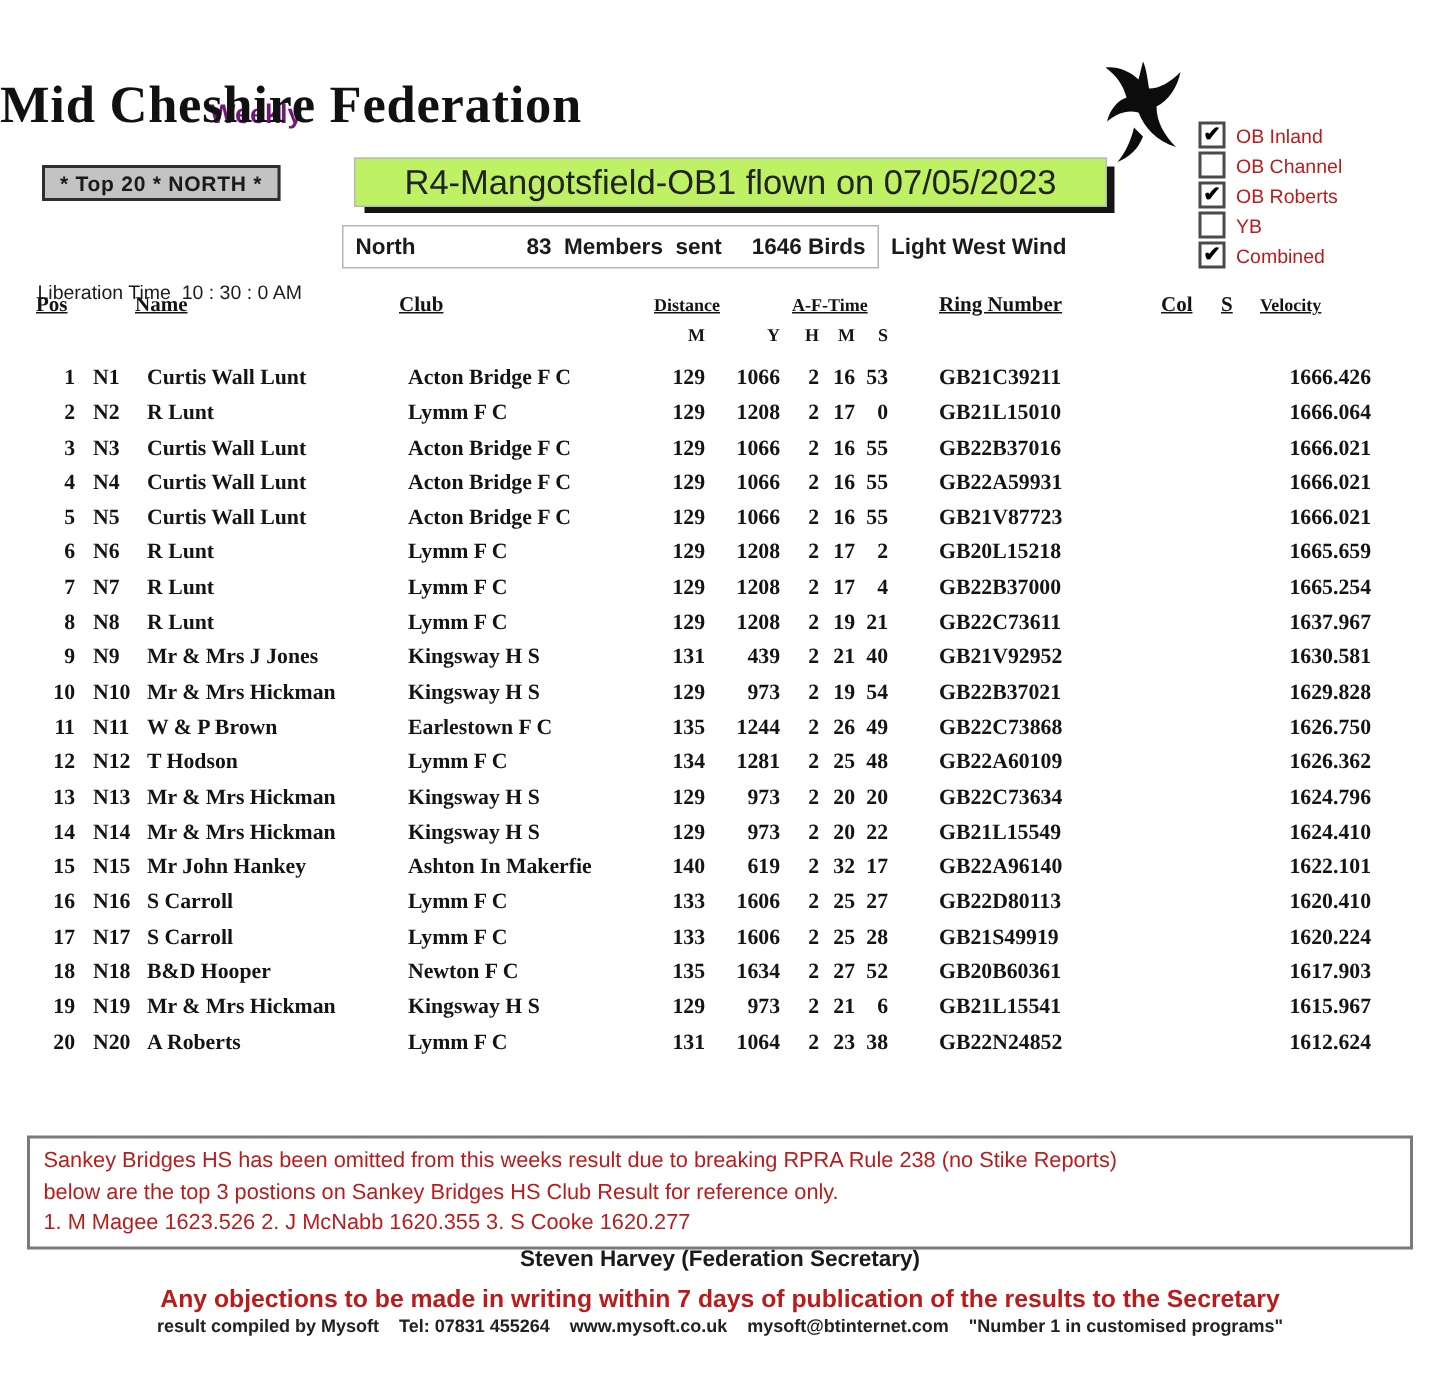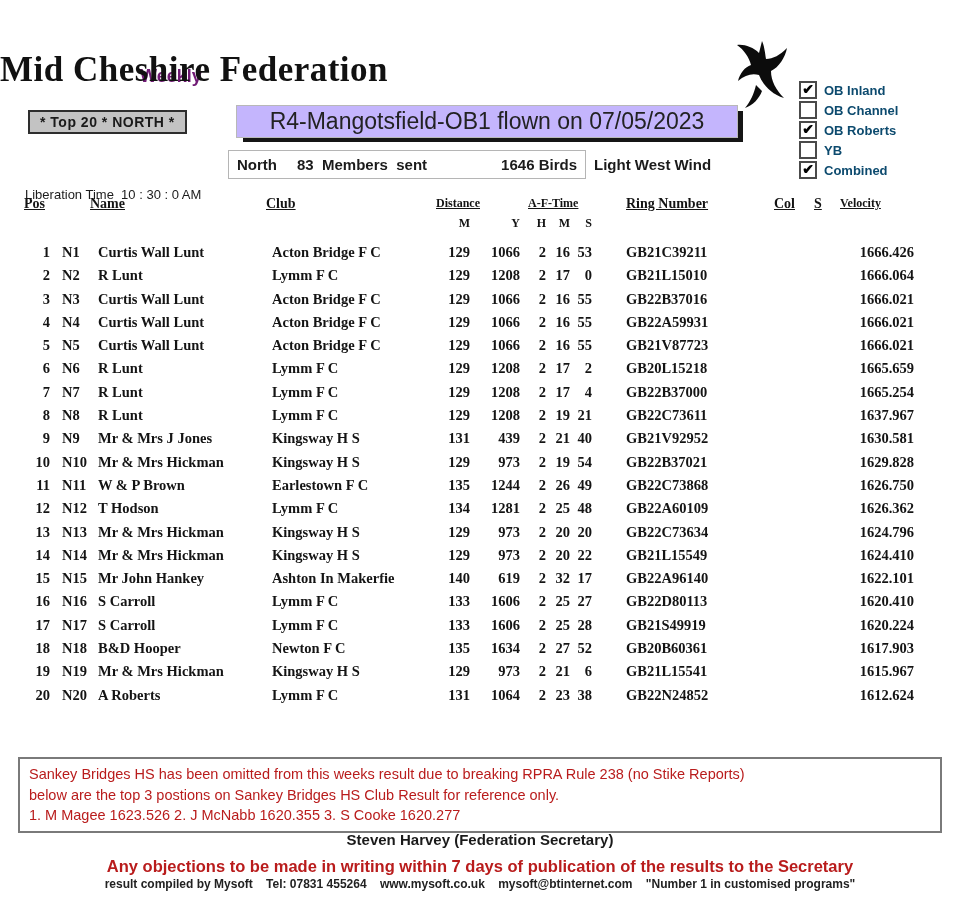--- a/index.html
+++ b/index.html
@@ -11,30 +11,30 @@
   .weekly{position:absolute;left:140px;top:66px;font-size:18px;font-weight:bold;color:#701a75;}
   .title{position:absolute;left:0;top:50px;width:960px;text-align:left;
     font-family:"Liberation Serif",serif;font-weight:bold;font-size:35px;color:#111;letter-spacing:0.5px;}
   .bird{position:absolute;left:732px;top:40px;}
   .checks{position:absolute;left:799px;top:80px;}
   .chk-item{display:flex;align-items:center;height:20px;}
   .chk-box{width:14px;height:14px;border:2px solid #4a4a4a;background:#fff;display:inline-flex;
     align-items:center;justify-content:center;margin-right:7px;flex:none;}
   .chk-mark{display:none;font-size:14px;font-weight:bold;color:#000;line-height:1;margin-top:-2px;}
   .chk-item.checked .chk-mark{display:block;}
-  .chk-label{font-size:13px;color:#0c4a6e;white-space:nowrap;font-weight:bold;}
+  .chk-label{font-size:13px;color:#b91c1c;white-space:nowrap;}
   .badge{position:absolute;left:28px;top:110px;background:#c3c3c3;border:2px solid #2e2e2e;
     padding:2px 10px;font-size:14px;font-weight:bold;color:#1a1a1a;letter-spacing:0.5px;}
   .racebox{position:absolute;left:236px;top:105px;width:500px;height:31px;border:1px solid #b8b8b8;
-    background:#c4b5fd;box-shadow:6px 5px 0 -1px #151515;display:flex;align-items:center;justify-content:center;text-align:right;}
+    background:#bef264;box-shadow:6px 5px 0 -1px #151515;display:flex;align-items:center;justify-content:center;text-align:right;}
   .racebox span{font-size:23px;color:#222;}
   .liberation{position:absolute;left:25px;top:157px;font-size:13px;font-weight:normal;white-space:pre;margin-top:30px;}
   .northbox{position:absolute;left:228px;top:150px;width:358px;height:29px;border:1px solid #b5b5b5;
     display:flex;align-items:center;font-size:15px;font-weight:bold;padding:0 8px;box-sizing:border-box;gap:20px;}
-  .northbox .nb-mid{flex:1;text-align:left;white-space:pre;}
+  .northbox .nb-mid{flex:1;text-align:right;white-space:pre;}
   .wind{position:absolute;left:594px;top:156px;font-size:15px;font-weight:bold;}
   
   .tablewrap{position:absolute;left:24px;top:192px;width:902px;
     font-family:"Liberation Serif",serif;font-weight:bold;color:#141414;}
   .grid{display:grid;grid-template-columns:26px 40px 176px 170px 40px 52px 24px 24px 22px 176px 40px 26px 74px;}
   .hrow{font-size:14px;padding-top:4px;}
   .hrow .small{font-size:12px;}
   .hc{text-align:left;text-decoration:underline;}
   .subrow{font-size:12px;height:22px;margin-top:4px;}
   .rrow{font-size:14.5px;height:23.3px;align-items:baseline;}

